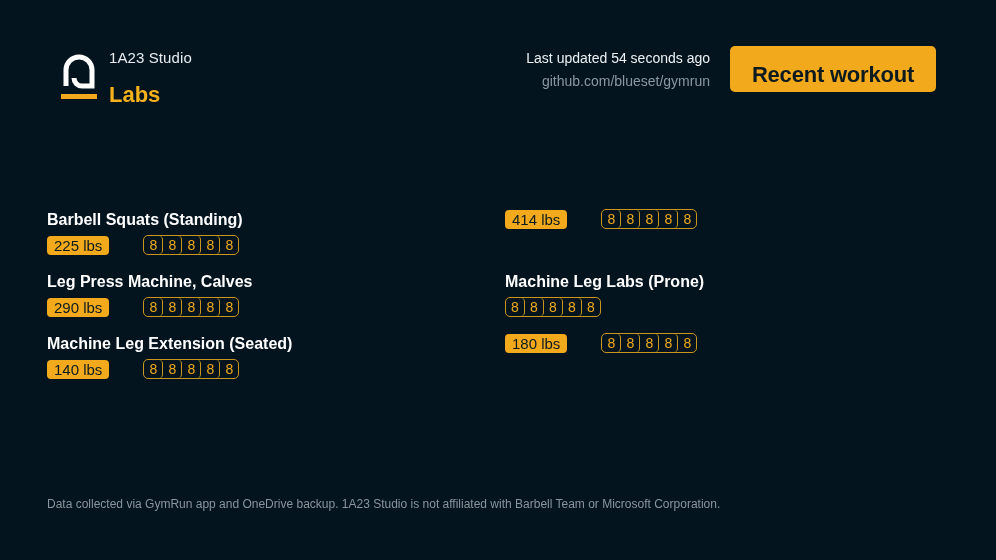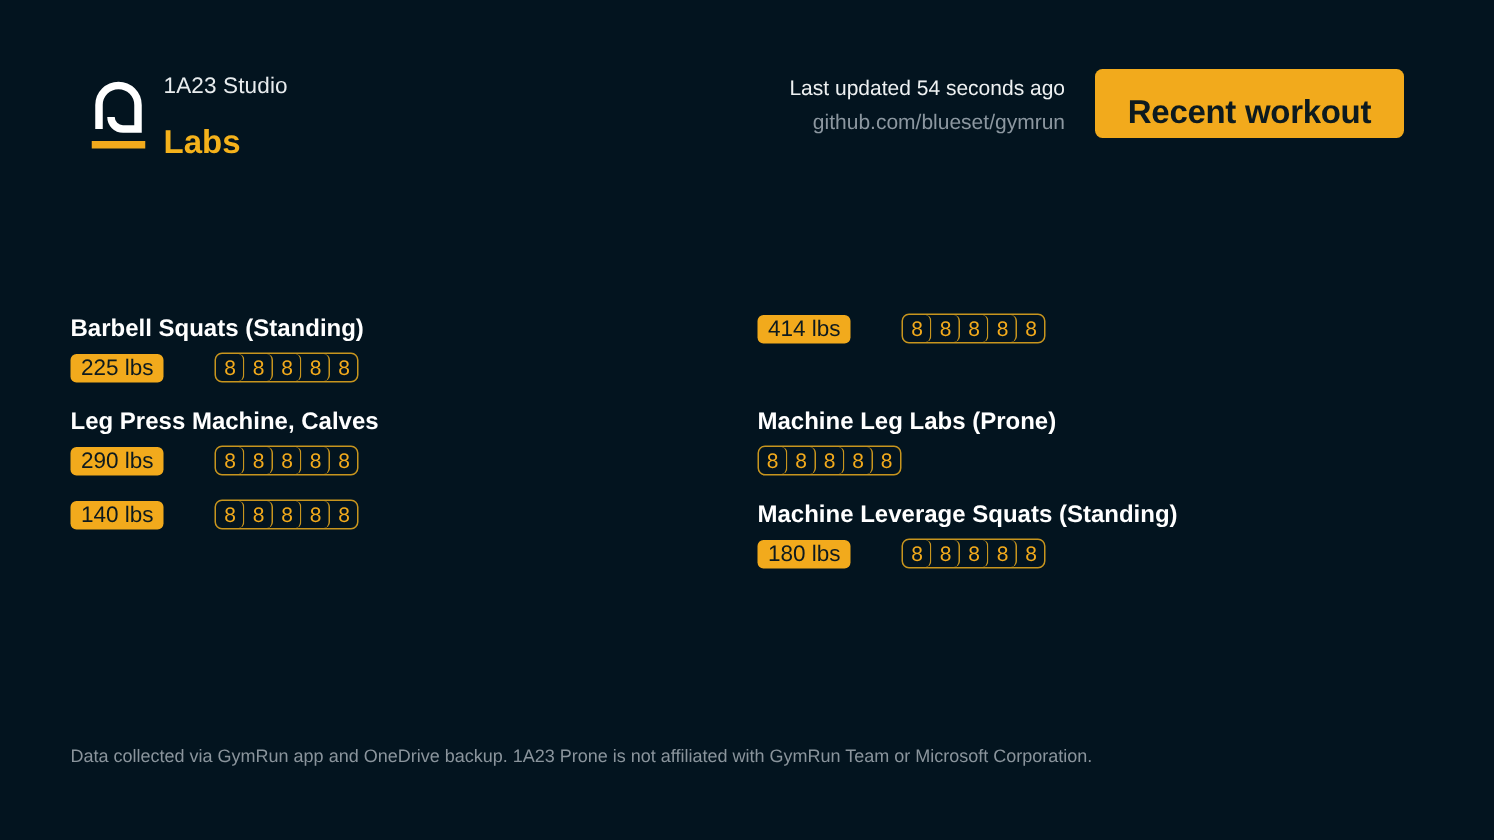--- a/index.html
+++ b/index.html
@@ -114,39 +114,39 @@
       <div class="reps">
         <span class="rep">8</span>
         <span class="rep">8</span>
         <span class="rep">8</span>
         <span class="rep">8</span>
         <span class="rep">8</span>
       </div>
     </div>
   </div>
   <div class="exercise">
+    <div class="ex-name">Machine Leg Extension (Seated)</div>
     <div class="ex-row">
       <span class="weight">140 lbs</span>
       <div class="reps">
         <span class="rep">8</span>
         <span class="rep">8</span>
         <span class="rep">8</span>
         <span class="rep">8</span>
         <span class="rep">8</span>
       </div>
     </div>
   </div>
   <div class="exercise">
-    <div class="ex-name">Machine Leverage Squats (Standing)</div>
     <div class="ex-row">
       <span class="weight">180 lbs</span>
       <div class="reps">
         <span class="rep">8</span>
         <span class="rep">8</span>
         <span class="rep">8</span>
         <span class="rep">8</span>
         <span class="rep">8</span>
       </div>
     </div>
   </div>
 </div>
 
-<div class="footer">Data collected via GymRun app and OneDrive backup. 1A23 Prone is not affiliated with GymRun Team or Microsoft Corporation.</div>
+<div class="footer">Data collected via GymRun app and OneDrive backup. 1A23 Studio is not affiliated with Barbell Team or Microsoft Corporation.</div>
 
 </body></html>

